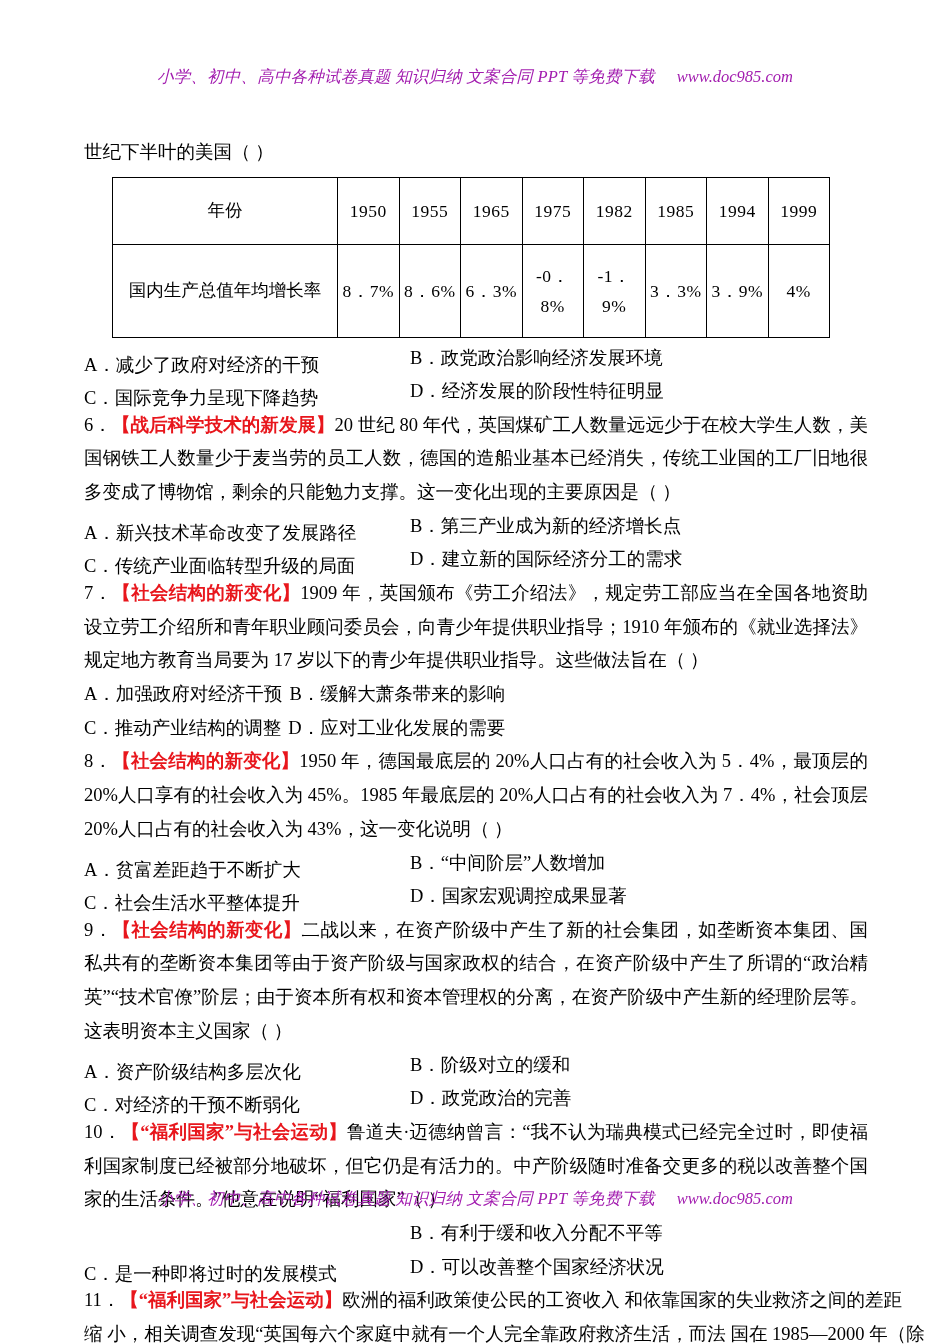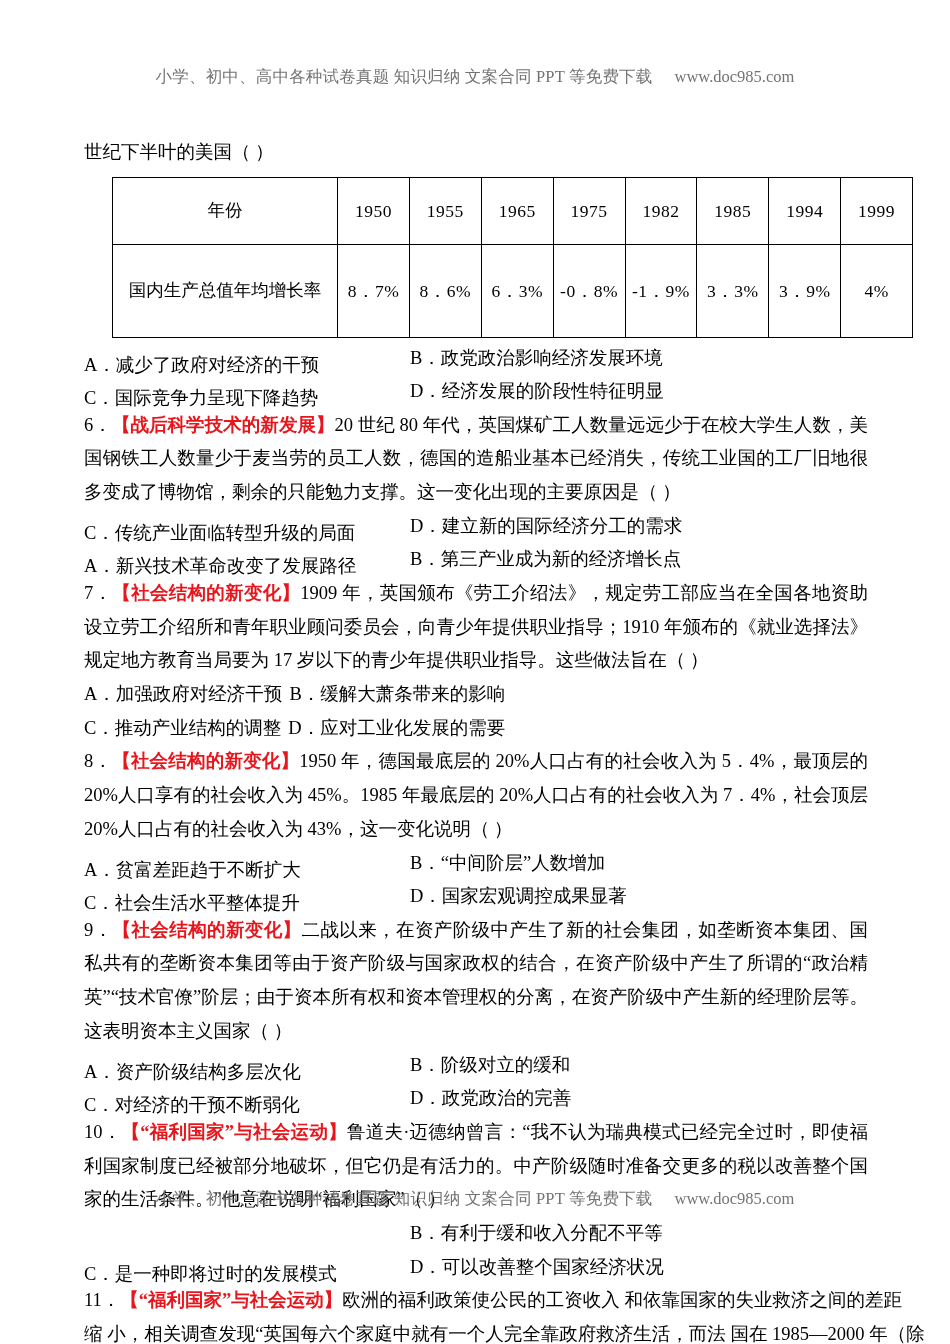--- a/index.html
+++ b/index.html
@@ -23,23 +23,24 @@
     height: 1344px;
   }
 
   
   .running-head {
     position: absolute;
     left: 0;
     width: 950px;
     text-align: center;
     font-size: 16.5px;
-    color: #737373;
+    color: #a21caf;
     letter-spacing: 0.2px;
     white-space: nowrap;
+    font-style: italic;
   }
   .running-head .site {
     font-family: "Liberation Serif", serif;
     margin-left: 22px;
     letter-spacing: 0;
   }
   #running-head-top { top: 66px; }
   #running-head-bottom { top: 1188px; }
 
   
@@ -88,21 +89,21 @@
   }
   .opts-inline .gap { display: inline-block; width: 7px; }
 
   
   .tablewrap {
     margin: 7px 0 4px 28px;
   }
   table.gdp {
     border-collapse: collapse;
     table-layout: fixed;
-    width: 801px;
+    width: 718px;
     font-size: 17.5px;
   }
   table.gdp td {
     border: 1px solid #000000;
     text-align: center;
     vertical-align: middle;
     padding: 16px 2px;
     line-height: 30px;
     font-family: "Liberation Serif", serif;
   }
@@ -161,26 +162,26 @@
       <span class="opt-a">A．减少了政府对经济的干预</span>
       <span class="opt-b">B．政党政治影响经济发展环境</span>
     </div>
     <div class="opts">
       <span class="opt-a">C．国际竞争力呈现下降趋势</span>
       <span class="opt-b">D．经济发展的阶段性特征明显</span>
     </div>
 
     <div class="qblock"><span class="qnum">6．</span><span class="tag">【战后科学技术的新发展】</span><span>20 世纪 80 年代，英国煤矿工人数量远远少于在校大学生人数，美国钢铁工人数量少于麦当劳的员工人数，德国的造船业基本已经消失，传统工业国的工厂旧地很多变成了博物馆，剩余的只能勉力支撑。这一变化出现的主要原因是（          ）</span></div>
     <div class="opts">
+      <span class="opt-a">A．新兴技术革命改变了发展路径</span>
+      <span class="opt-b">B．第三产业成为新的经济增长点</span>
+    </div>
+    <div class="opts">
       <span class="opt-a">C．传统产业面临转型升级的局面</span>
       <span class="opt-b">D．建立新的国际经济分工的需求</span>
-    </div>
-    <div class="opts">
-      <span class="opt-a">A．新兴技术革命改变了发展路径</span>
-      <span class="opt-b">B．第三产业成为新的经济增长点</span>
     </div>
 
     <div class="qblock"><span class="qnum">7．</span><span class="tag">【社会结构的新变化】</span><span>1909 年，英国颁布《劳工介绍法》，规定劳工部应当在全国各地资助设立劳工介绍所和青年职业顾问委员会，向青少年提供职业指导；1910 年颁布的《就业选择法》规定地方教育当局要为 17 岁以下的青少年提供职业指导。这些做法旨在（          ）</span></div>
     <div class="opts-inline"><span>A．加强政府对经济干预</span><span class="gap"></span><span>B．缓解大萧条带来的影响</span></div>
     <div class="opts-inline"><span>C．推动产业结构的调整</span><span class="gap"></span><span>D．应对工业化发展的需要</span></div>
 
     <div class="qblock"><span class="qnum">8．</span><span class="tag">【社会结构的新变化】</span><span>1950 年，德国最底层的 20%人口占有的社会收入为 5．4%，最顶层的 20%人口享有的社会收入为 45%。1985 年最底层的 20%人口占有的社会收入为 7．4%，社会顶层 20%人口占有的社会收入为 43%，这一变化说明（          ）</span></div>
     <div class="opts">
       <span class="opt-a">A．贫富差距趋于不断扩大</span>
       <span class="opt-b">B．“中间阶层”人数增加</span>

